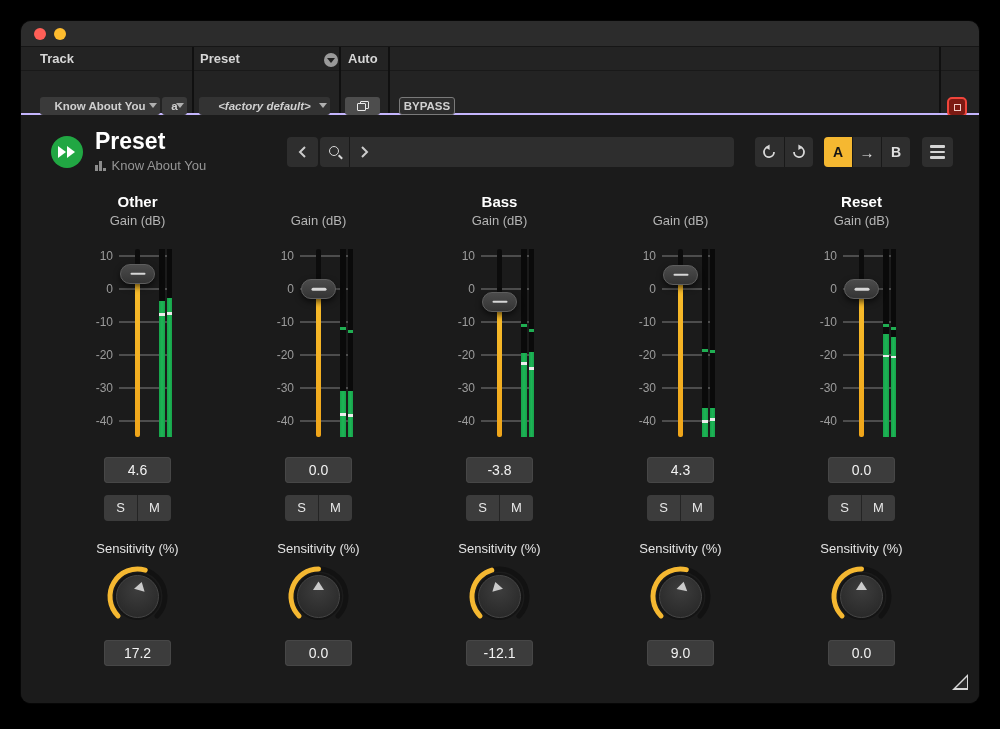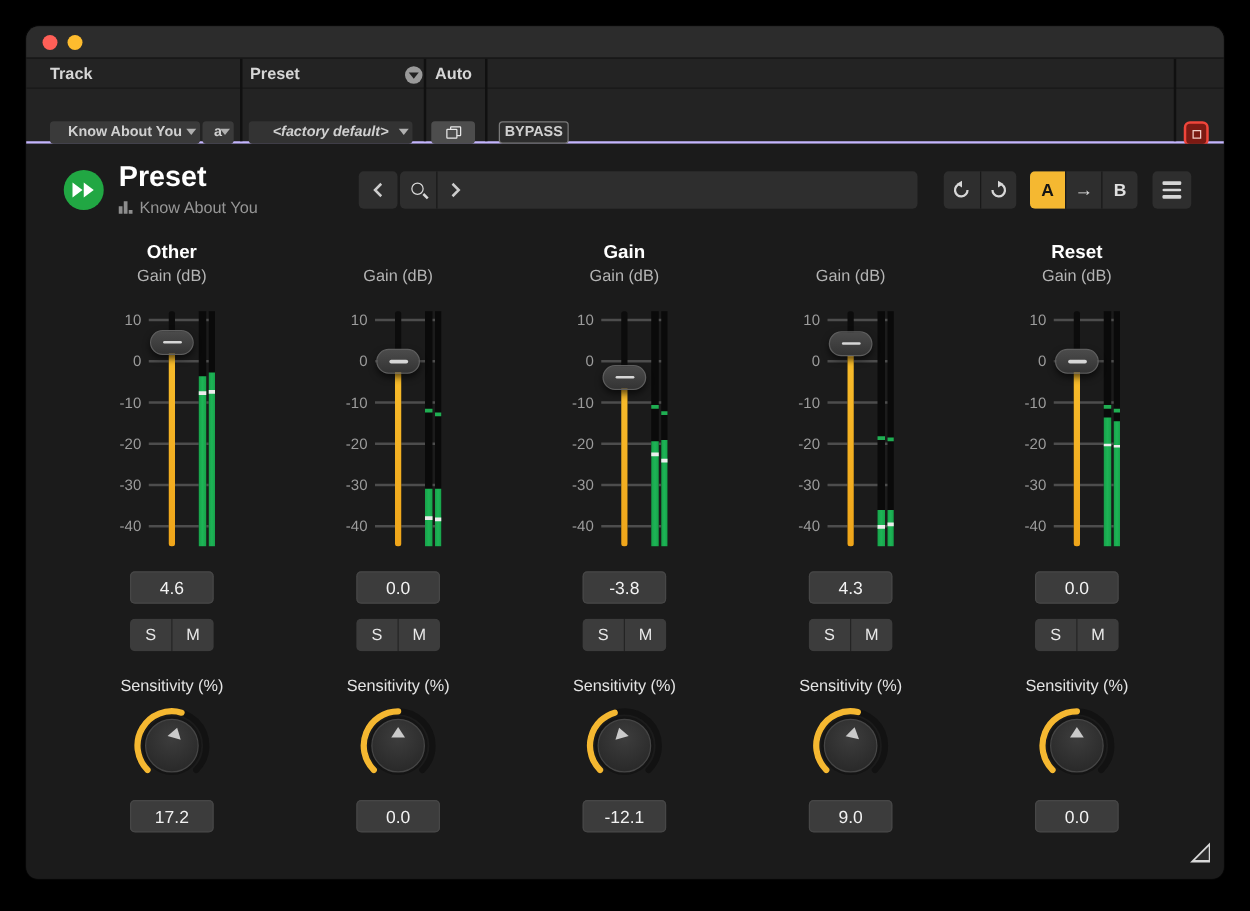--- a/index.html
+++ b/index.html
@@ -322,21 +322,21 @@
               <circle cx="32.5" cy="32.5" r="21" fill="url(#kg1)" stroke="#454545" stroke-width="1"></circle>
               <g transform="rotate(0 32.5 32.5)">
                 <path d="M32.5 17.5 L27 26 L38 26 Z" fill="#cacaca"></path>
               </g>
             </svg>
     </div>
     <div class="value-box sens-box">0.0</div>
   </div>
 
   <div class="strip">
-    <div class="strip-title">Gain</div>
+    <div class="strip-title">Bass</div>
     <div class="strip-sub">Gain (dB)</div>
     <div class="meter-zone">
       <div class="ticks">
               <div class="tick-line" style="top: 6px;"></div>
               <div class="tick-label" style="top: -1px;">10</div>
               <div class="tick-line" style="top: 39px;"></div>
               <div class="tick-label" style="top: 32px;">0</div>
               <div class="tick-line" style="top: 72px;"></div>
               <div class="tick-label" style="top: 65px;">-10</div>
               <div class="tick-line" style="top: 105px;"></div>

